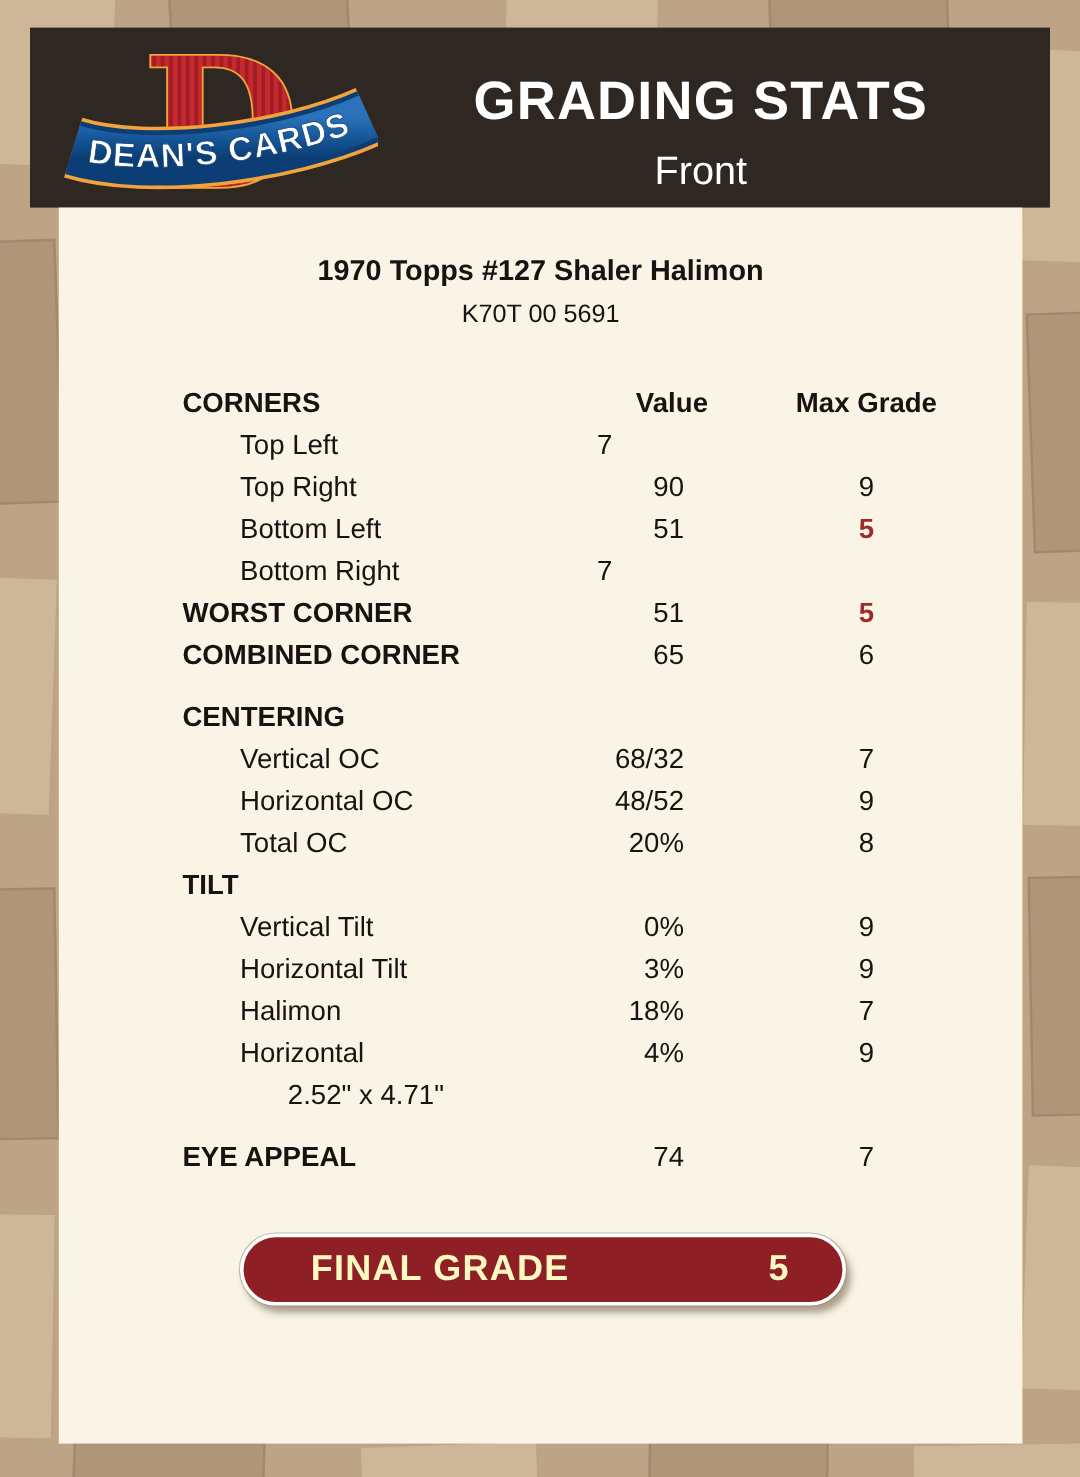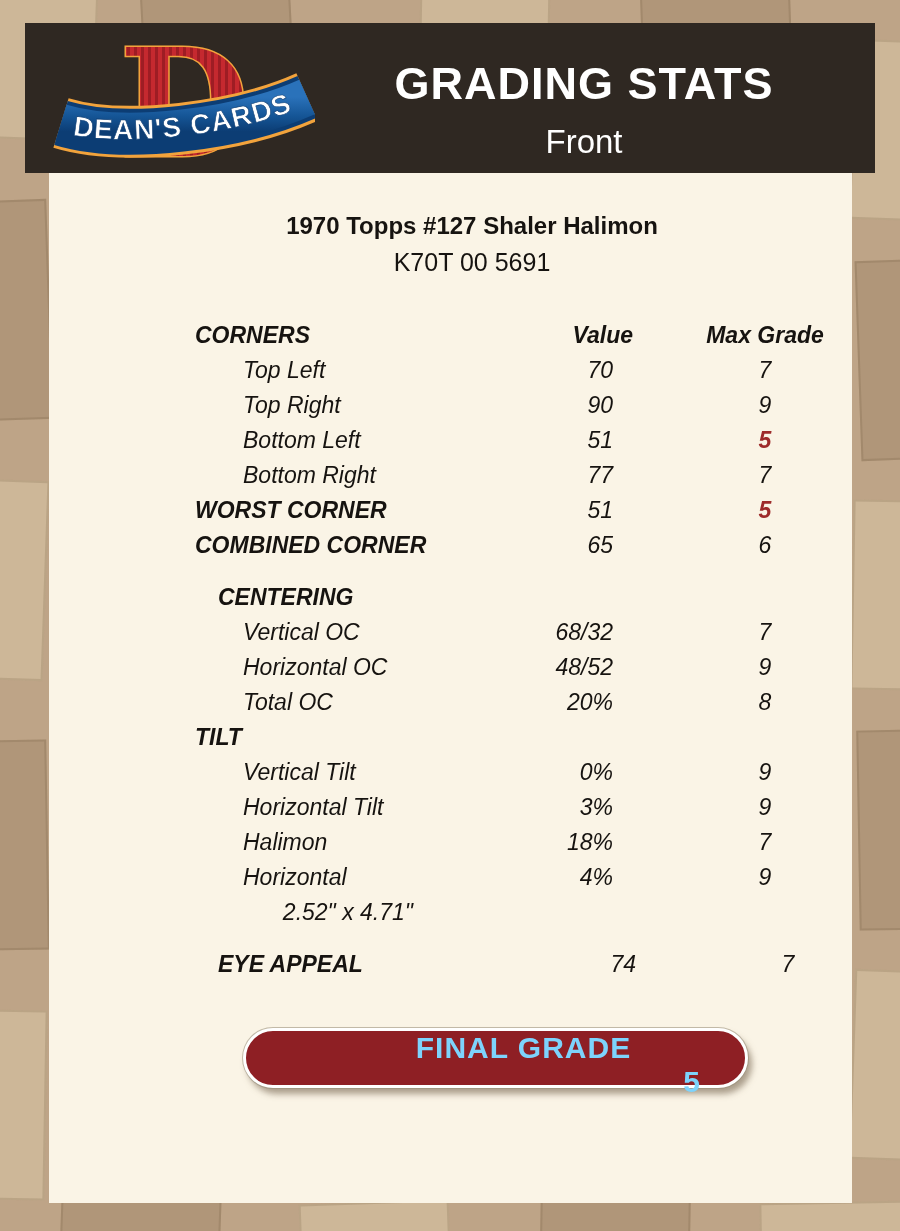--- a/index.html
+++ b/index.html
@@ -19,45 +19,44 @@
     background:var(--header_bg,#2f2822);
   }
   .logo{ position:absolute; left:28px; top:6px; }
   .header-text{ position:absolute; left:280px; right:12px; top:36px; text-align:center; color:#fff; }
   .header-title{ font-size:45px; line-height:50px; letter-spacing:1px; font-weight:700; }
   .header-subtitle{ font-size:33px; line-height:36px; margin-top:15px; font-weight:400; }
 
   .panel{
     position:absolute; left:49px; top:173px; width:803px; height:1030px;
     background:var(--panel_bg,#faf4e6);
-    padding-left:43px;
   }
   .card-title{ padding-top:38px; text-align:center; font-size:24px; font-weight:700; line-height:30px; }
-  .card-code{ margin-top:6px; text-align:center; font-size:25px; line-height:30px; }
+  .card-code{ margin-top:6px; text-align:center; font-size:21px; line-height:30px; }
 
   .table{ margin:41px 0 0 103px; width:676px; }
-  .row{ display:flex; height:35px; line-height:35px; font-size:23px;font-style:italic; }
-  .row.gap{ margin-top:17px;margin-left:23px; }
+  .row{ display:flex; height:35px; line-height:35px; font-size:23px; }
+  .row.gap{ margin-top:17px; }
   .col1{ width:200px; flex:none; white-space:nowrap; }
   .col2{ width:218px; flex:none; text-align:right; white-space:nowrap; }
   .col3{ width:200px; flex:none; margin-left:52px; text-align:center; white-space:nowrap; }
   .bold{ font-weight:700; }
   .indent{ padding-left:48px; }
   .red{ color:var(--grade_red,#9e2b2b); font-weight:700; }
   .header-row .col2{ font-weight:700; transform:translateX(20px); }
   .header-row .col3{ font-weight:700; }
 
   .final-grade{
     display:flex; align-items:center;
     margin:46px 0 0 151px; width:505px; height:60px;
     background:var(--accent_red,#8e1f24);
     border:3px solid #ffffff; border-radius:30px;
     box-shadow:0 0 0 1px rgba(150,138,116,.55), 4px 6px 6px rgba(105,88,66,.55);
-    color:#7dd3fc; font-weight:700; font-size:30px; letter-spacing:1px;
-    font-family:"Liberation Sans","DejaVu Sans",sans-serif; cursor:pointer;flex-direction:column;
+    color:#fef9c3; font-weight:700; font-size:30px; letter-spacing:1px;
+    font-family:"Liberation Sans","DejaVu Sans",sans-serif; cursor:pointer;
   }
   .final-grade .fg-label{ padding-left:56px; }
   .final-grade .fg-value{ margin-left:auto; padding-right:44px; }
 </style>
 </head>
 <body>
 
 <div class="page">
 
   <div>
@@ -114,36 +113,34 @@
 
     <div class="table">
       <div class="row header-row">
         <span class="col1 bold">CORNERS</span>
         <span class="col2">Value</span>
         <span class="col3">Max Grade</span>
       </div>
       <div>
           <div class="row">
             <span class="col1 indent">Top Left</span>
-            <span class="col2">70</span>
             <span class="col3">7</span>
           </div>
           <div class="row">
             <span class="col1 indent">Top Right</span>
             <span class="col2">90</span>
             <span class="col3">9</span>
           </div>
           <div class="row">
             <span class="col1 indent">Bottom Left</span>
             <span class="col2">51</span>
             <span class="col3 red">5</span>
           </div>
           <div class="row">
             <span class="col1 indent">Bottom Right</span>
-            <span class="col2">77</span>
             <span class="col3">7</span>
           </div>
           <div class="row">
             <span class="col1 bold">WORST CORNER</span>
             <span class="col2">51</span>
             <span class="col3 red">5</span>
           </div>
           <div class="row">
             <span class="col1 bold">COMBINED CORNER</span>
             <span class="col2">65</span>

